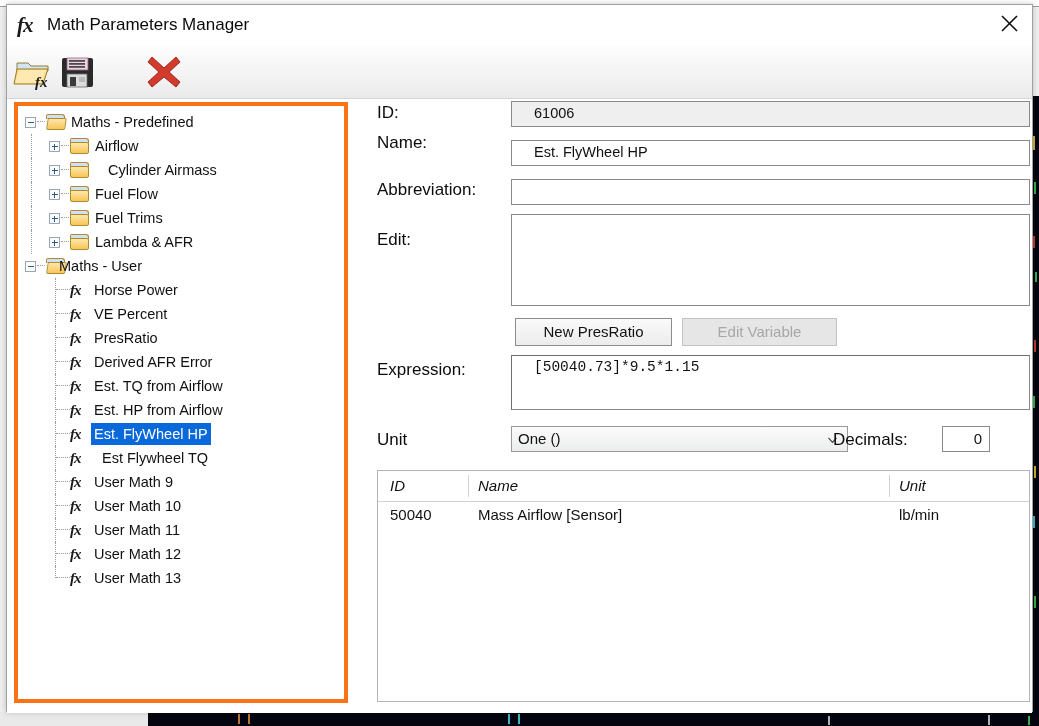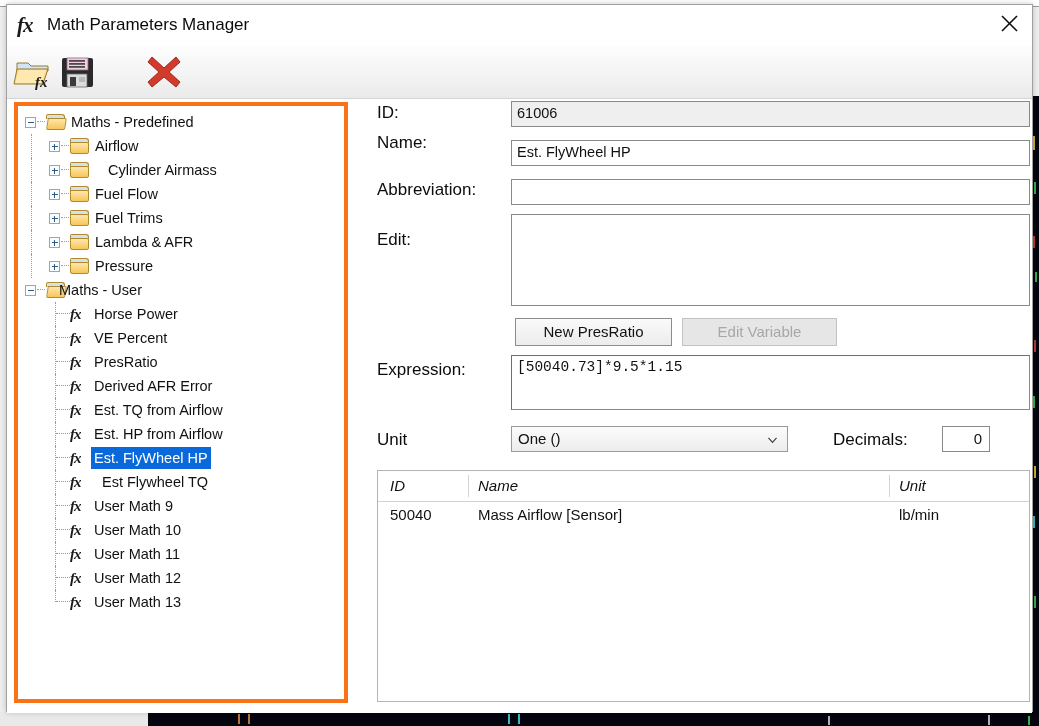--- a/index.html
+++ b/index.html
@@ -241,21 +241,21 @@
     font-size: 17px;
     color: #0c0c0c;
   }
   .f-field {
     position: absolute;
     box-sizing: border-box;
     border: 1px solid #8a8a8a;
     background: #ffffff;
     font-size: 14.5px;
     color: #111111;
-    padding: 3px 5px;
+    padding: 3px 22px;
     line-height: 17px;
     overflow: hidden;
     white-space: pre;
   }
   .f-field.readonly { background: #efefef; }
   .f-field.mono {
     font-family: "Liberation Mono", monospace;
     font-size: 14.5px;
     border-top-color: #6e6e6e;
     border-left-color: #6e6e6e;
@@ -479,30 +479,20 @@
       <div class="tree-row">
         <span class="vline" style="left:13px"></span>
         <span class="twisty plus" style="left:31px"></span>
         <span class="dots" style="left:43px; width:8px"></span>
         <span class="folder" style="left:52px">
             <span class="back"></span>
             <span class="body"></span>
           </span>
         <span class="tree-label" style="left:77px">Lambda &amp; AFR</span>
       </div>
-      <div class="tree-row">
-        <span class="vline" style="left:13px"></span>
-        <span class="twisty plus" style="left:31px"></span>
-        <span class="dots" style="left:43px; width:8px"></span>
-        <span class="folder" style="left:52px">
-            <span class="back"></span>
-            <span class="body"></span>
-          </span>
-        <span class="tree-label" style="left:77px">Pressure</span>
-      </div>
 
       <div class="tree-row">
         <span class="twisty" style="left:7px"></span>
         <span class="dots" style="left:19px; width:8px"></span>
         <span class="folder open" style="left:28px">
             <span class="back"></span>
             <span class="body"></span>
           </span>
         <span class="tree-label" style="left:41px">Maths - User</span>
       </div>
@@ -601,21 +591,21 @@
       <div class="f-label" style="left:4px;  top:131px">Edit:</div>
       <div class="f-field" style="left:138px; top:115px; width:519px; height:92px"></div>
 
       <div class="f-btn" style="left:142px; top:219px; width:157px; height:28px">New PresRatio</div>
       <div class="f-btn disabled" style="left:309px; top:219px; width:155px; height:28px">Edit Variable</div>
 
       <div class="f-label" style="left:4px;  top:261px">Expression:</div>
       <div class="f-field mono" style="left:138px; top:256px; width:519px; height:55px">[50040.73]*9.5*1.15</div>
 
       <div class="f-label" style="left:4px;  top:331px">Unit</div>
-      <div class="f-combo" style="left:138px; top:327px; width:277px; height:26px">
+      <div class="f-combo" style="left:138px; top:327px; width:337px; height:26px">
         <span>One ()</span>
         <svg class="chev" viewBox="0 0 10 10">
           <polyline points="0.5,2 5,7 9.5,2" fill="none" stroke="#404040" stroke-width="1.3"></polyline>
         </svg>
       </div>
 
       <div class="f-label" style="left:460px; top:331px">Decimals:</div>
       <div class="f-num" style="left:569px; top:327px; width:48px; height:26px">0</div>
 
       <div id="var-grid">

